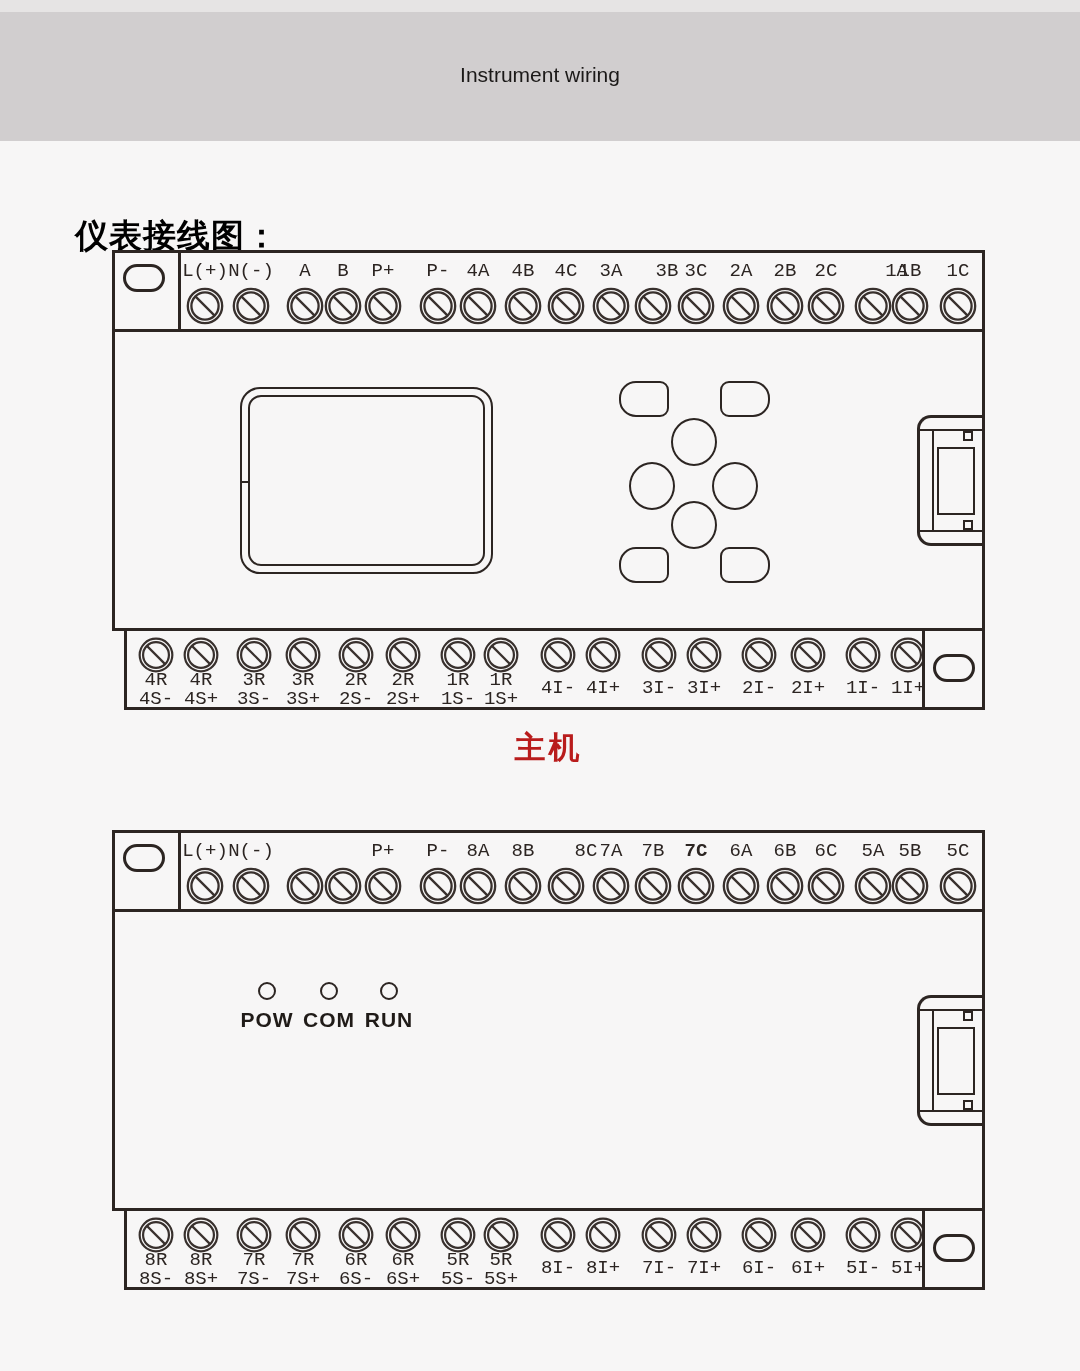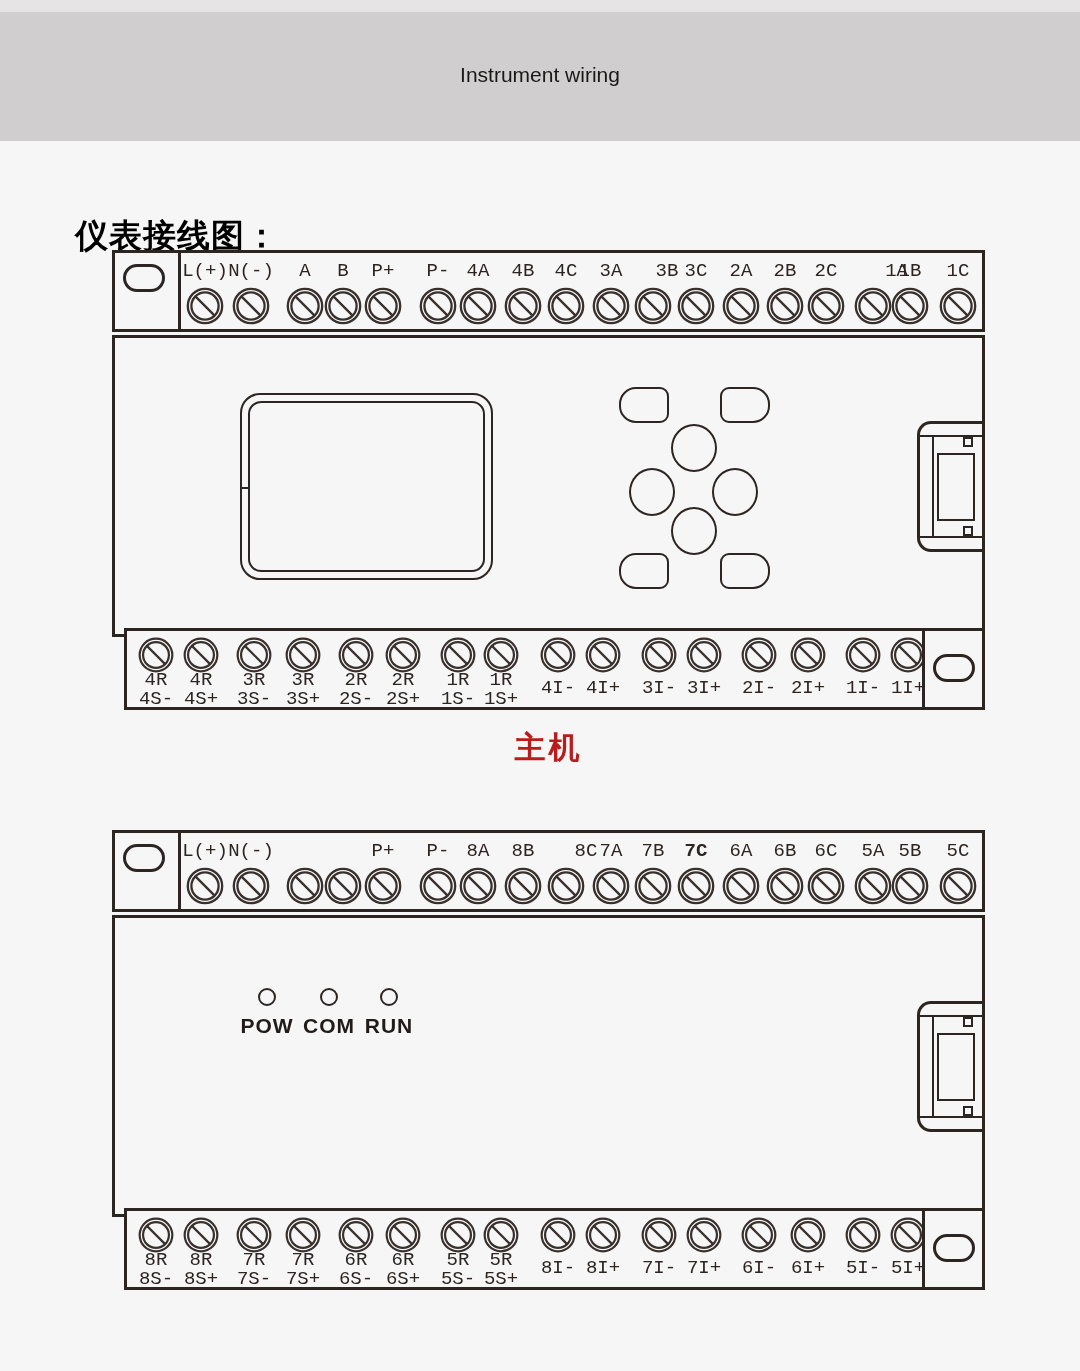--- a/index.html
+++ b/index.html
@@ -13,21 +13,21 @@
   .banner{position:absolute;left:0;top:12px;width:100%;height:129px;background:var(--banner);
           display:flex;flex-direction:column;align-items:center;justify-content:center;}
   .banner-title{font-size:50px;font-weight:700;letter-spacing:4px;color:#0f0d0d;line-height:56px;}
   .banner-subtitle{font-size:21px;font-weight:400;color:#1b1918;margin-top:-3px;line-height:24px;}
   .section-heading{position:absolute;left:75px;top:178px;font-size:33px;font-weight:700;
                    letter-spacing:1px;color:#000000;margin-top:36px;}
   
   .device{position:absolute;left:112px;width:873px;height:460px;}
   .strip{position:absolute;background:var(--page);border:3px solid var(--ink);box-sizing:border-box;}
   .top-strip{left:0;top:0;width:873px;height:82px;}
-  .devbody{position:absolute;left:0;top:85px;width:873px;height:302px;border:3px solid var(--ink);
+  .devbody{position:absolute;left:0;top:79px;width:873px;height:302px;border:3px solid var(--ink);
            box-sizing:border-box;background:var(--page);}
   .bottom-strip{left:12px;top:378px;width:813px;height:82px;}
   .oval-box-b{position:absolute;left:810px;top:378px;width:63px;height:82px;
               border:3px solid var(--ink);box-sizing:border-box;background:var(--page);}
   .oval-cell{position:absolute;left:0;top:0;width:63px;height:76px;border-right:3px solid var(--ink);}
   .oval{position:absolute;left:8px;top:11px;width:42px;height:28px;border:3px solid var(--ink);
         border-radius:16px;box-sizing:border-box;}
   .oval-box-b .oval{left:8px;top:23px;}
   .t-label{position:absolute;top:5px;width:70px;text-align:center;
            font:19px/26px "Liberation Mono",monospace;color:var(--ink);white-space:nowrap;}

